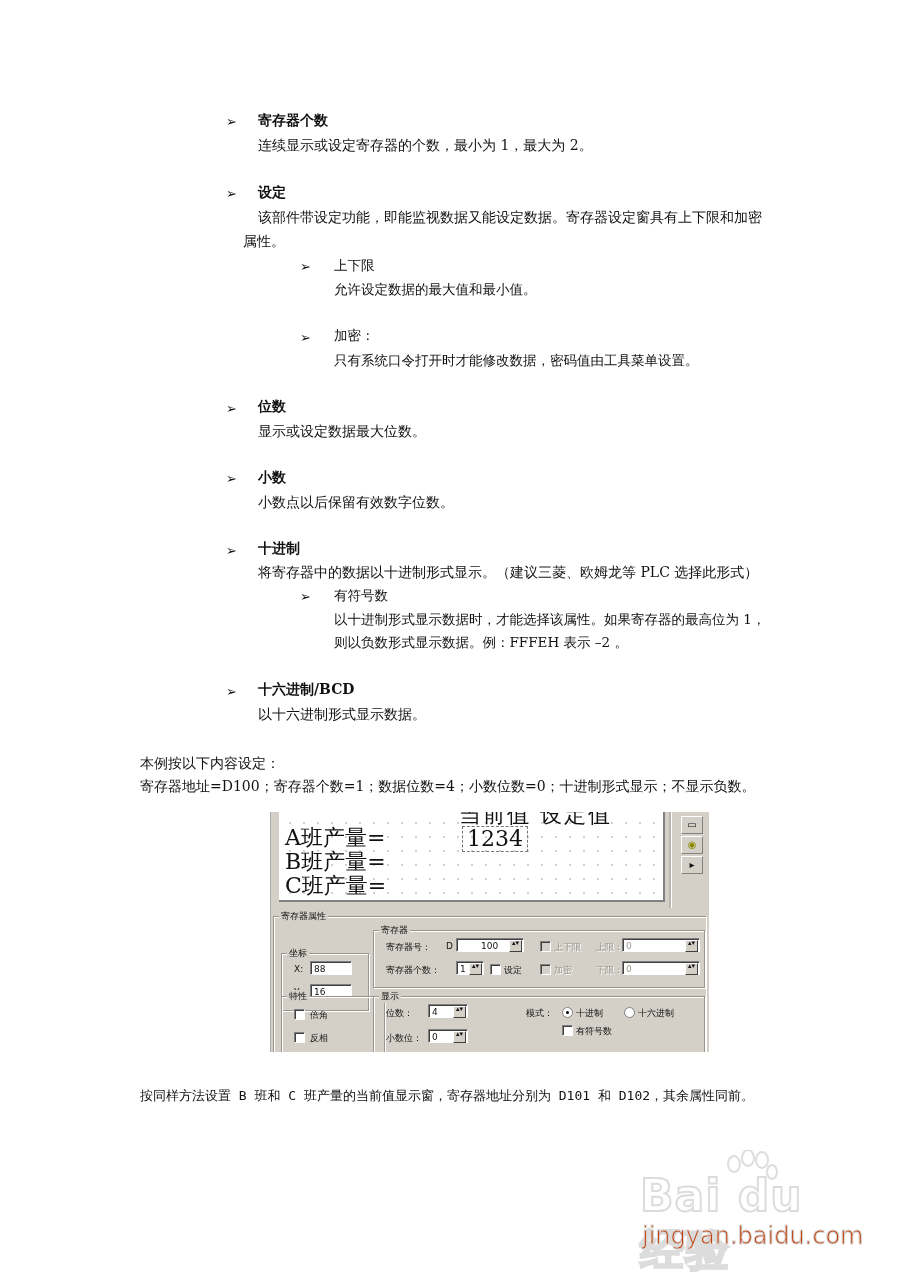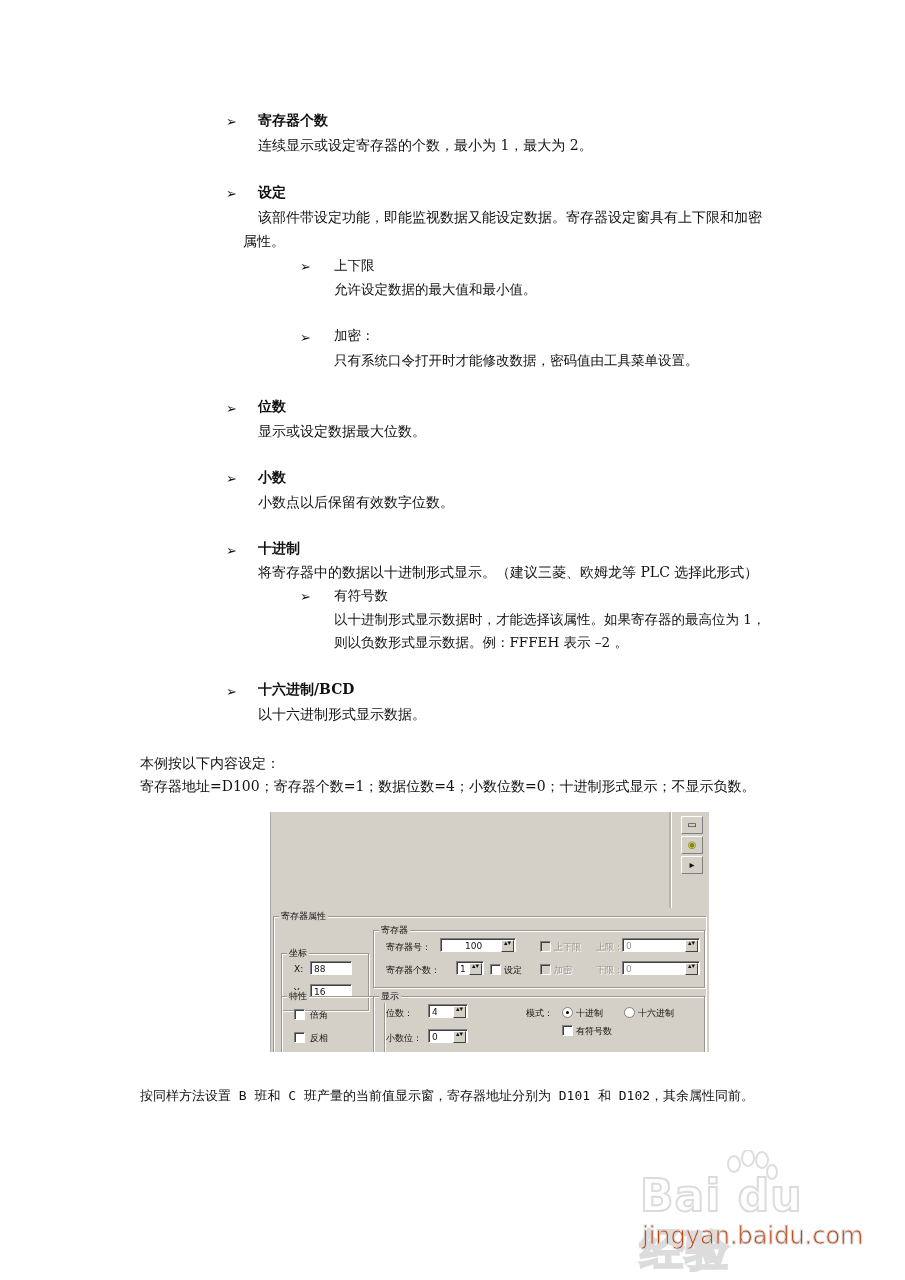--- a/index.html
+++ b/index.html
@@ -76,20 +76,27 @@
 <div class="sub" style="left:334px;top:634px;">则以负数形式显示数据。例：FFFEH 表示 –2 。</div>
 
 <span class="bullet" style="left:226px;top:684px;">➢</span>
 <div class="h" style="left:258px;top:681px;">十六进制/BCD</div>
 <div class="p" style="left:258px;top:706px;">以十六进制形式显示数据。</div>
 
 <div class="p" style="left:140px;top:755px;">本例按以下内容设定：</div>
 <div class="p" style="left:140px;top:778px;">寄存器地址=D100；寄存器个数=1；数据位数=4；小数位数=0；十进制形式显示；不显示负数。</div>
 
 <div class="shot">
+  <div class="canvas">
+    <div class="cut-header">当前值  设定值</div>
+    <div class="canvas-label" style="top:14px;">A班产量=</div>
+    <div class="canvas-label" style="top:38px;">B班产量=</div>
+    <div class="canvas-label" style="top:62px;">C班产量=</div>
+    <div class="value-box">1234</div>
+  </div>
   <div class="vdiv"></div>
   <div class="rtool" style="top:4px;">▭</div>
   <div class="rtool" style="top:24px;color:#8a8a00;">◉</div>
   <div class="rtool" style="top:44px;">▸</div>
 
   <div class="group" style="left:2px;top:104px;width:432px;height:136px;border-right:none;border-bottom:none;">
     <span class="group-title">寄存器属性</span>
   </div>
 
   <div class="group" style="left:10px;top:118px;width:86px;height:56px;margin-top:23px;">
@@ -97,21 +104,21 @@
     <span class="lbl" style="left:12px;top:10px;">X:</span>
     <div class="tb" style="left:28px;top:7px;width:42px;">88</div>
     <span class="lbl" style="left:12px;top:33px;">Y:</span>
     <div class="tb" style="left:28px;top:30px;width:42px;">16</div>
   </div>
 
   <div class="group" style="left:102px;top:118px;width:330px;height:56px;">
     <span class="group-title">寄存器</span>
     <span class="lbl" style="left:12px;top:10px;">寄存器号：</span>
     <span class="lbl" style="left:72px;top:10px;">D</span>
-    <div class="tb" style="left:66px;top:7px;width:76px;padding-left:24px;"><span>100</span><span class="spin">▴▾</span></div>
+    <div class="tb" style="left:82px;top:7px;width:68px;padding-left:24px;"><span>100</span><span class="spin">▴▾</span></div>
     <span class="cb dis" style="left:166px;top:10px;"></span>
     <span class="lbl dis-t" style="left:180px;top:10px;">上下限</span>
     <span class="lbl dis-t" style="left:222px;top:10px;">上限：</span>
     <div class="tb" style="left:248px;top:7px;width:78px;background:#fff;"><span class="dis-t">0</span><span class="spin">▴▾</span></div>
 
     <span class="lbl" style="left:12px;top:33px;">寄存器个数：</span>
     <div class="tb" style="left:82px;top:30px;width:28px;"><span>1</span><span class="spin">▴▾</span></div>
     <span class="cb" style="left:116px;top:33px;"></span>
     <span class="lbl" style="left:130px;top:33px;">设定</span>
     <span class="cb dis" style="left:166px;top:33px;"></span>

